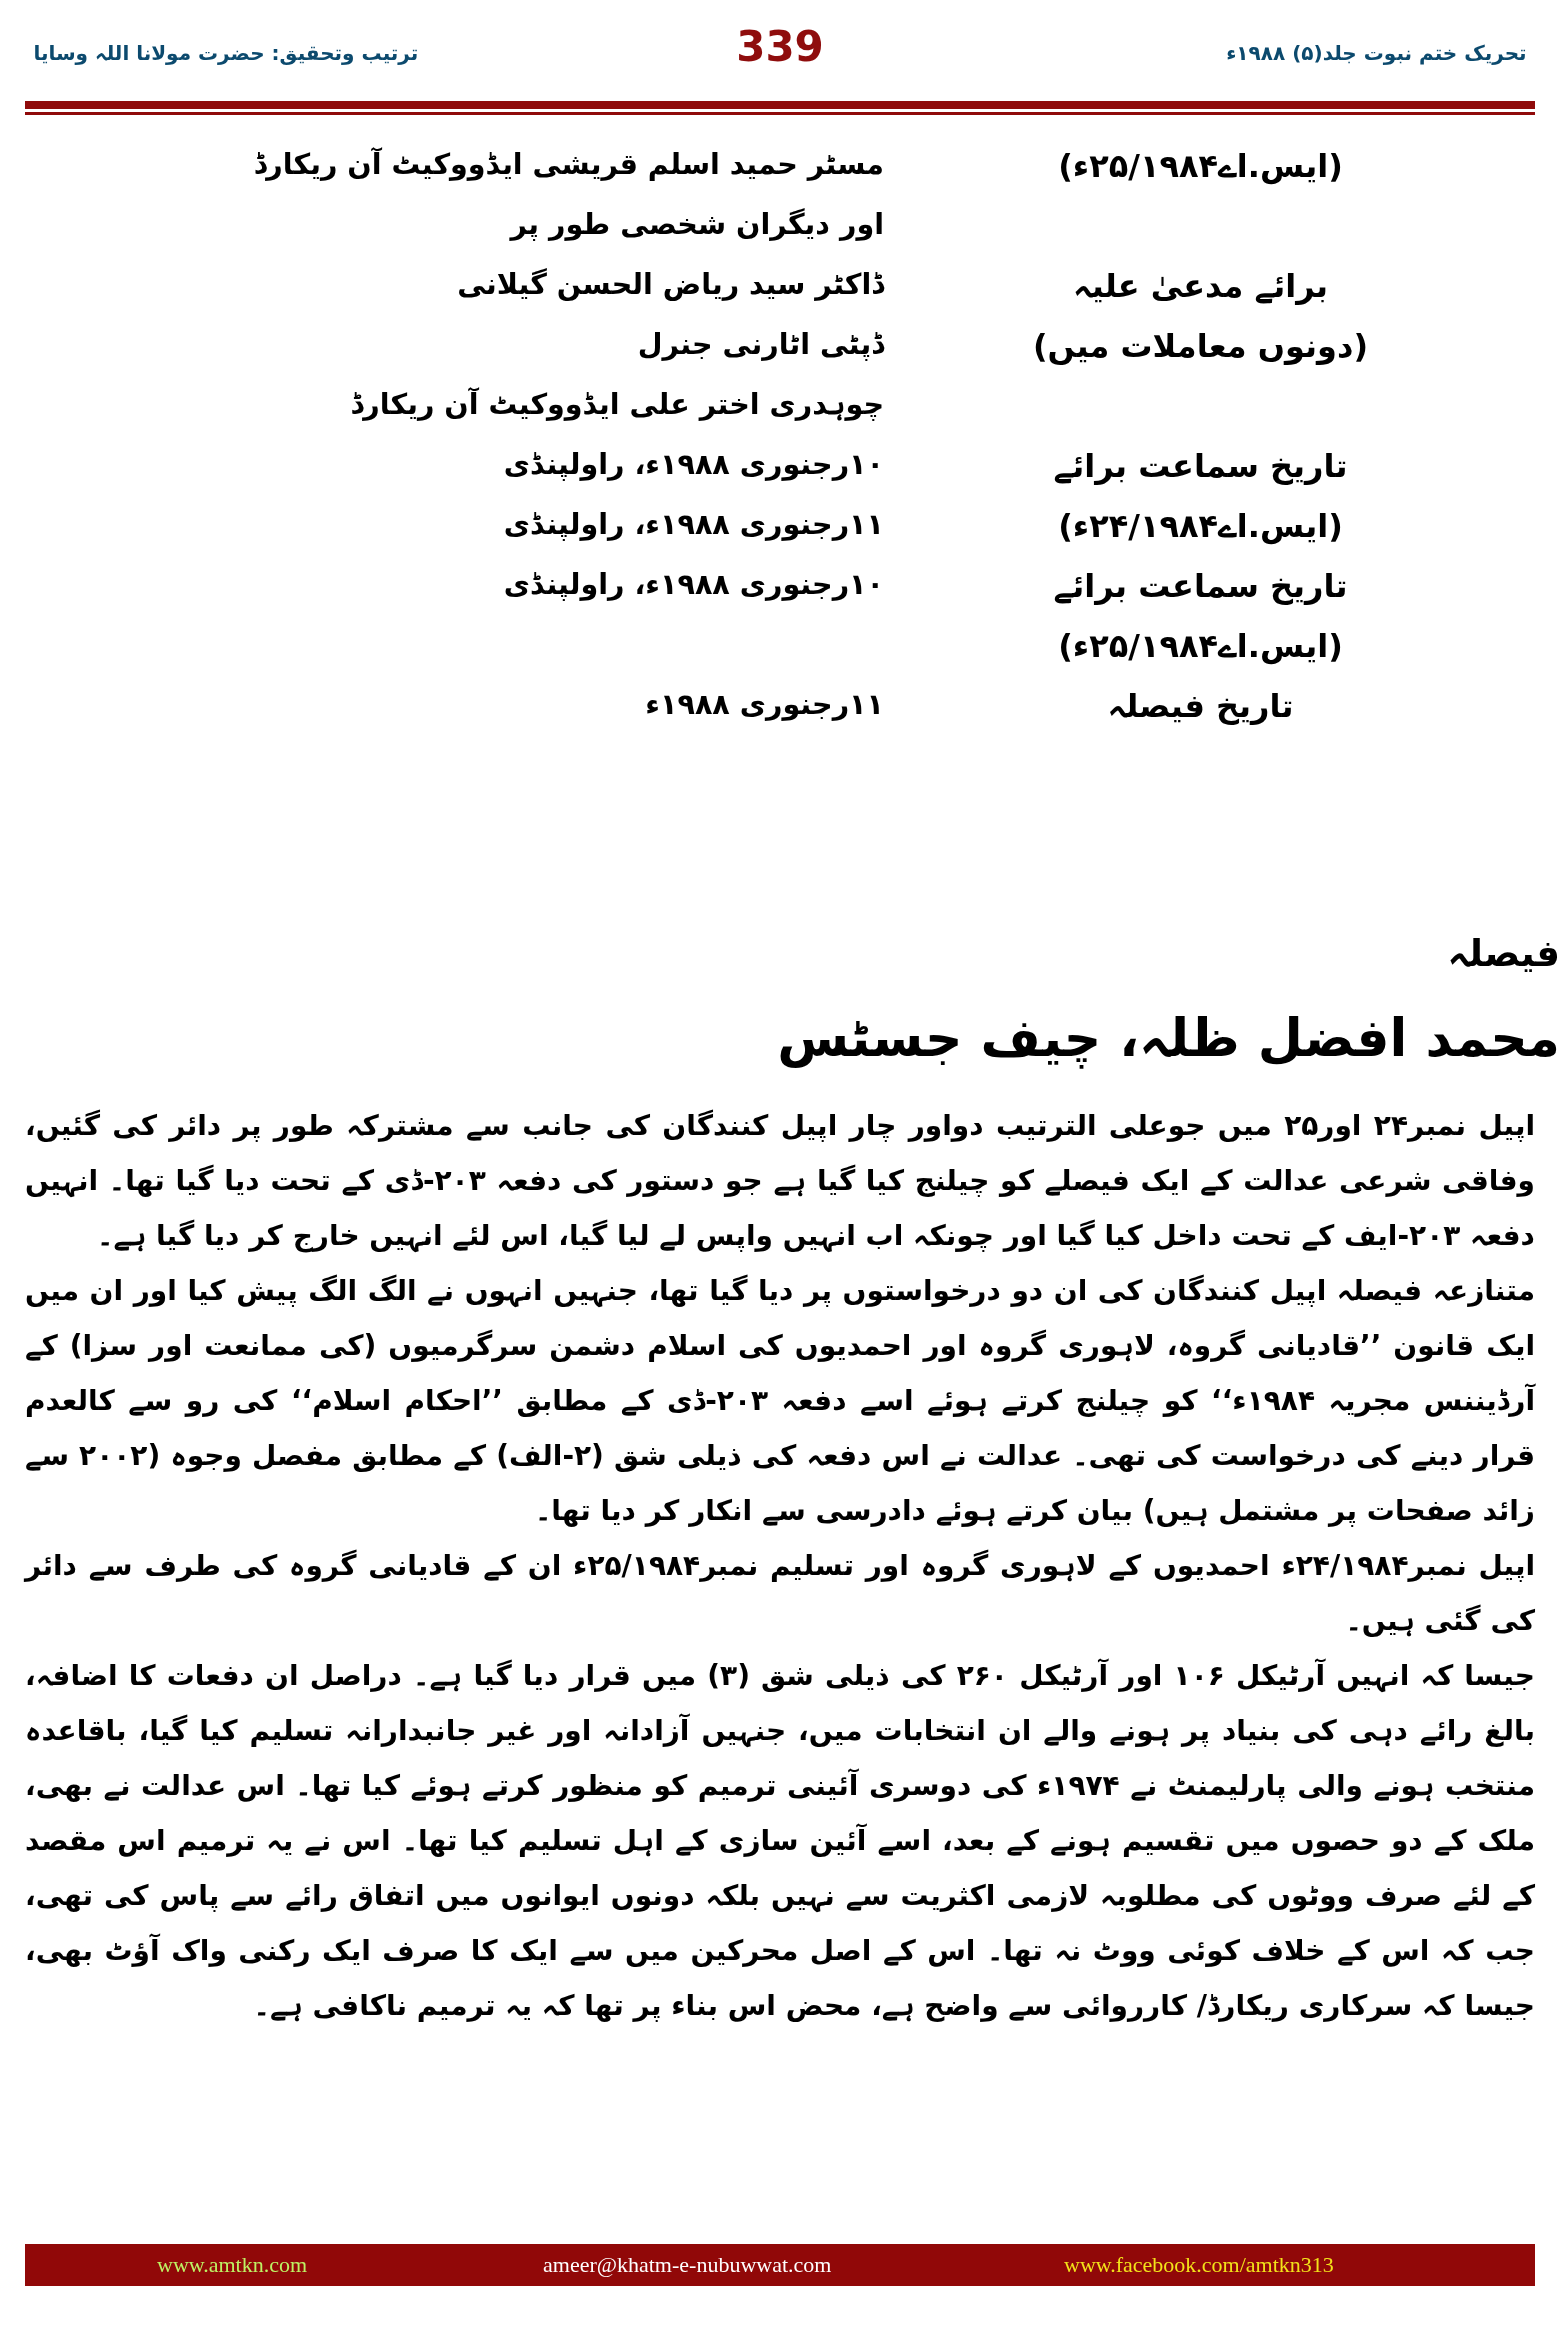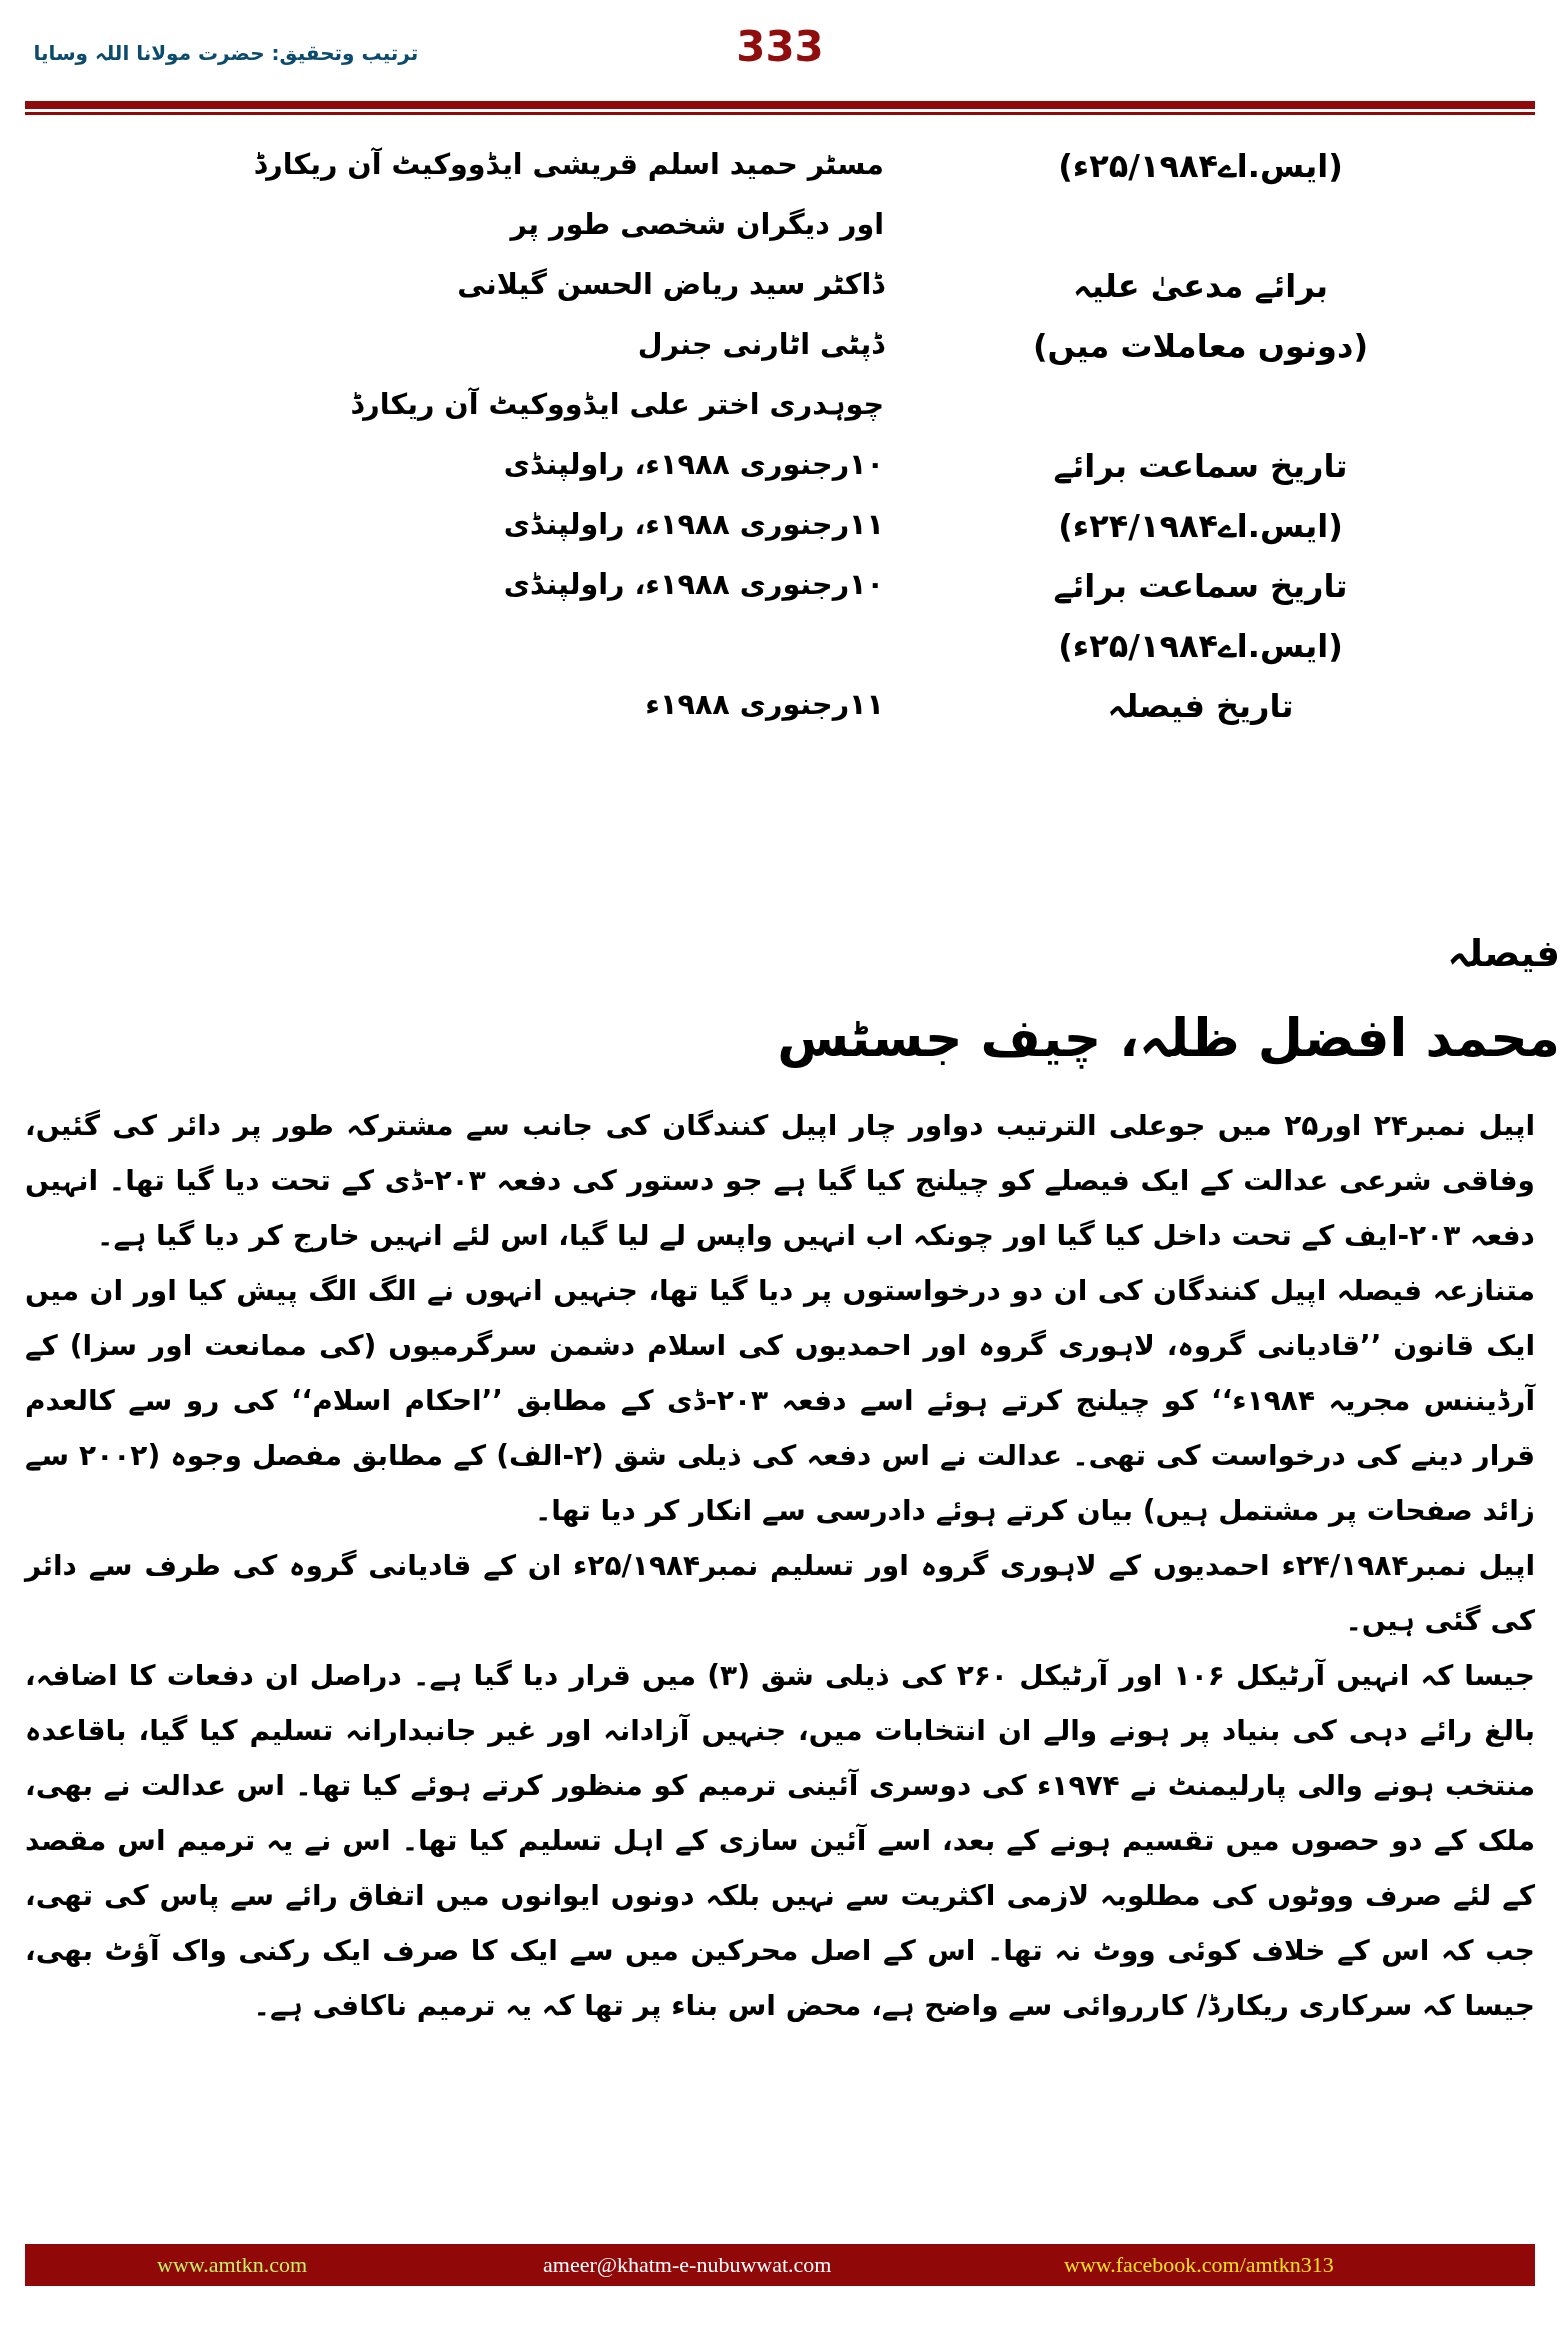--- a/index.html
+++ b/index.html
@@ -59,21 +59,22 @@
     }
     .footer span { position: absolute; top: 8.4px; white-space: nowrap; }
     .f1 { left: 132px; color: #bef264; }
     .f2 { left: 518px; color: #ffffff; }
     .f3 { left: 1039px; color: #f2e21a; }
   </style>
 </head>
 <body>
 
 <div class="header">
-  <div class="hdr-page">333</div>
+  <div class="hdr-right">تحریک ختم نبوت جلد(۵) ۱۹۸۸ء</div>
+  <div class="hdr-page">339</div>
   <div class="hdr-left">ترتیب وتحقیق: حضرت مولانا اللہ وسایا</div>
 </div>
 <div class="rule-thick"></div>
 <div class="rule-thin"></div>
 
 <div class="table">
   <div class="row">
     <span class="label">(ایس.اے۲۵/۱۹۸۴ء)</span>
     <span class="value">مسٹر حمید اسلم قریشی ایڈووکیٹ آن ریکارڈ</span>
   </div>

